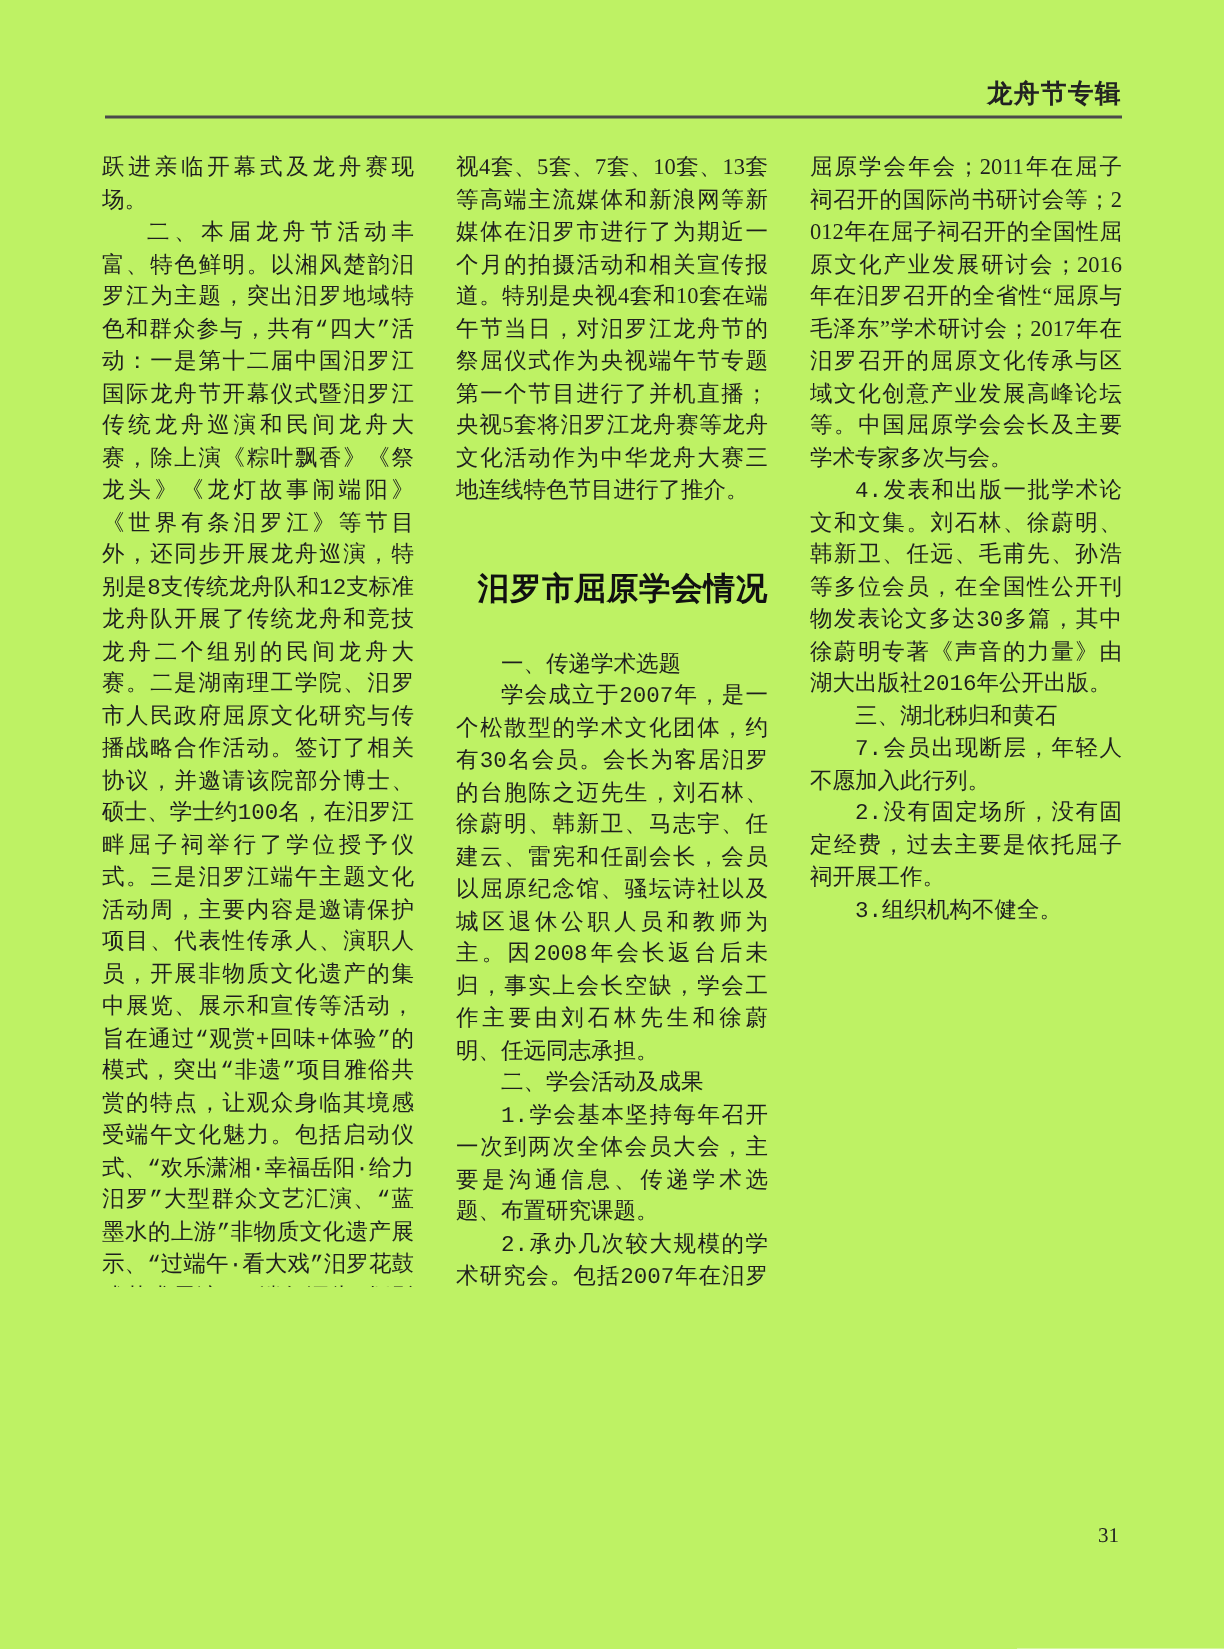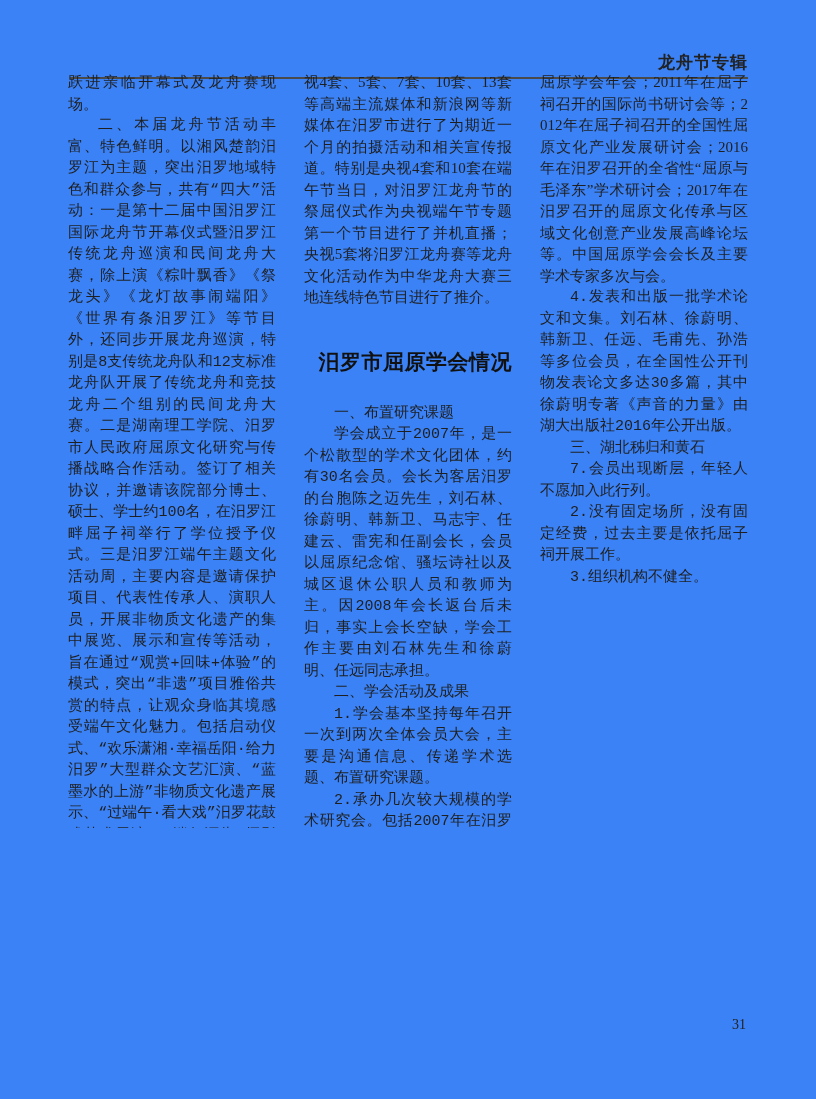--- a/index.html
+++ b/index.html
@@ -11,42 +11,42 @@
     width: 816px;
     height: 1099px;
     position: relative;
     font-family: "Liberation Serif", "DejaVu Serif", serif;
     color: #1f1f1f;
     overflow: hidden;
   }
   .page {
     position: absolute;
     inset: 0;
-    background: #3b82f6;
+    background: #bef264;
   }
   .header-title {
     position: absolute;
     top: 51px;
     right: 68px;
     font-size: 17px;
     font-weight: bold;
     letter-spacing: 1px;
     color: #222222;
   }
   .header-rule {
     position: absolute;
     top: 77px;
     left: 70px;
     width: 678px;
     height: 2px;
     background: #4a4a4a;
   }
   .content-columns {
     position: absolute;
-    top: 72px;
+    top: 102px;
     left: 68px;
     width: 680px;
     height: 756px;
     display: flex;
     gap: 28px;
   }
   .text-column {
     width: 216px;
     height: 756px;
     overflow: hidden;
@@ -95,21 +95,21 @@
 
     <div class="text-column">
       <p>跃进亲临开幕式及龙舟赛现场。</p>
       <p class="indent">二、本届龙舟节活动丰富、特色鲜明。以湘风楚韵汨罗江为主题，突出汨罗地域特色和群众参与，共有“四大”活动：一是第十二届中国汨罗江国际龙舟节开幕仪式暨汨罗江传统龙舟巡演和民间龙舟大赛，除上演《粽叶飘香》《祭龙头》《龙灯故事闹端阳》《世界有条汨罗江》等节目外，还同步开展龙舟巡演，特别是8支传统龙舟队和12支标准龙舟队开展了传统龙舟和竞技龙舟二个组别的民间龙舟大赛。二是湖南理工学院、汨罗市人民政府屈原文化研究与传播战略合作活动。签订了相关协议，并邀请该院部分博士、硕士、学士约100名，在汨罗江畔屈子祠举行了学位授予仪式。三是汨罗江端午主题文化活动周，主要内容是邀请保护项目、代表性传承人、演职人员，开展非物质文化遗产的集中展览、展示和宣传等活动，旨在通过“观赏+回味+体验”的模式，突出“非遗”项目雅俗共赏的特点，让观众身临其境感受端午文化魅力。包括启动仪式、“欢乐潇湘·幸福岳阳·给力汨罗”大型群众文艺汇演、“蓝墨水的上游”非物质文化遗产展示、“过端午·看大戏”汨罗花鼓戏艺术展演、“端午源头”摄影作品展、屈原与诗歌文化讲座。四是毛泽东与屈原学术研讨会。</p>
       <p class="indent">三、本届龙舟节影响广泛。央</p>
     </div>
 
     <div class="text-column">
       <p>视4套、5套、7套、10套、13套等高端主流媒体和新浪网等新媒体在汨罗市进行了为期近一个月的拍摄活动和相关宣传报道。特别是央视4套和10套在端午节当日，对汨罗江龙舟节的祭屈仪式作为央视端午节专题第一个节目进行了并机直播；央视5套将汨罗江龙舟赛等龙舟文化活动作为中华龙舟大赛三地连线特色节目进行了推介。</p>
       <h2 class="article-heading">汨罗市屈原学会情况</h2>
-      <p class="indent">一、布置研究课题</p>
+      <p class="indent">一、传递学术选题</p>
       <p class="indent">学会成立于2007年，是一个松散型的学术文化团体，约有30名会员。会长为客居汨罗的台胞陈之迈先生，刘石林、徐蔚明、韩新卫、马志宇、任建云、雷宪和任副会长，会员以屈原纪念馆、骚坛诗社以及城区退休公职人员和教师为主。因2008年会长返台后未归，事实上会长空缺，学会工作主要由刘石林先生和徐蔚明、任远同志承担。</p>
       <p class="indent">二、学会活动及成果</p>
       <p class="indent">1.学会基本坚持每年召开一次到两次全体会员大会，主要是沟通信息、传递学术选题、布置研究课题。</p>
       <p class="indent">2.承办几次较大规模的学术研究会。包括2007年在汨罗召开的端午文化高峰论坛；2010年在汨罗召开的国际楚辞学术研讨会暨湖南省</p>
     </div>
 
     <div class="text-column">
       <p>屈原学会年会；2011年在屈子祠召开的国际尚书研讨会等；2012年在屈子祠召开的全国性屈原文化产业发展研讨会；2016年在汨罗召开的全省性“屈原与毛泽东”学术研讨会；2017年在汨罗召开的屈原文化传承与区域文化创意产业发展高峰论坛等。中国屈原学会会长及主要学术专家多次与会。</p>
       <p class="indent">4.发表和出版一批学术论文和文集。刘石林、徐蔚明、韩新卫、任远、毛甫先、孙浩等多位会员，在全国性公开刊物发表论文多达30多篇，其中徐蔚明专著《声音的力量》由湖大出版社2016年公开出版。</p>
       <p class="indent">三、湖北秭归和黄石</p>

